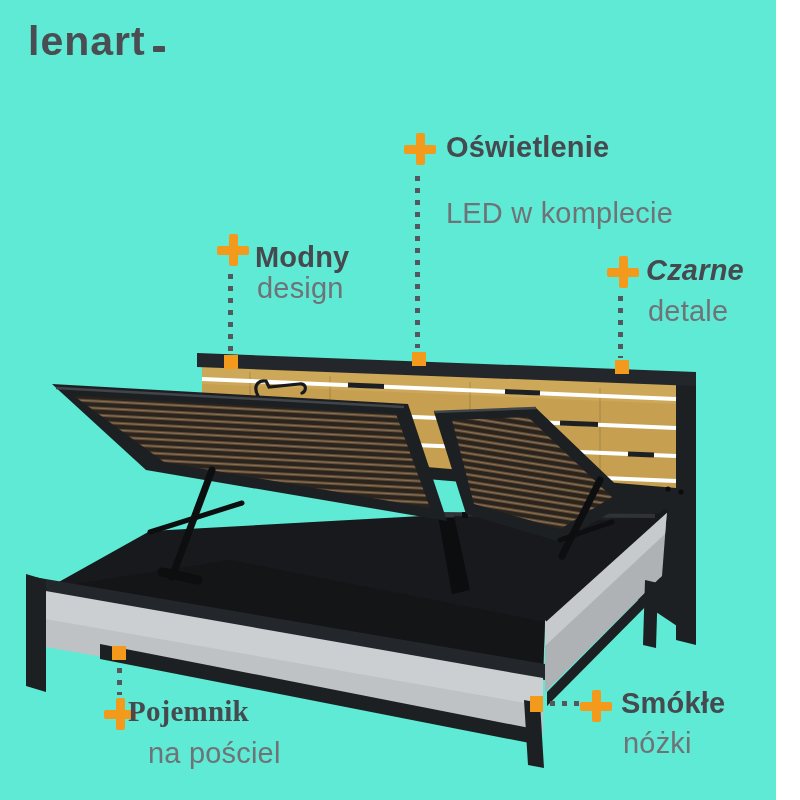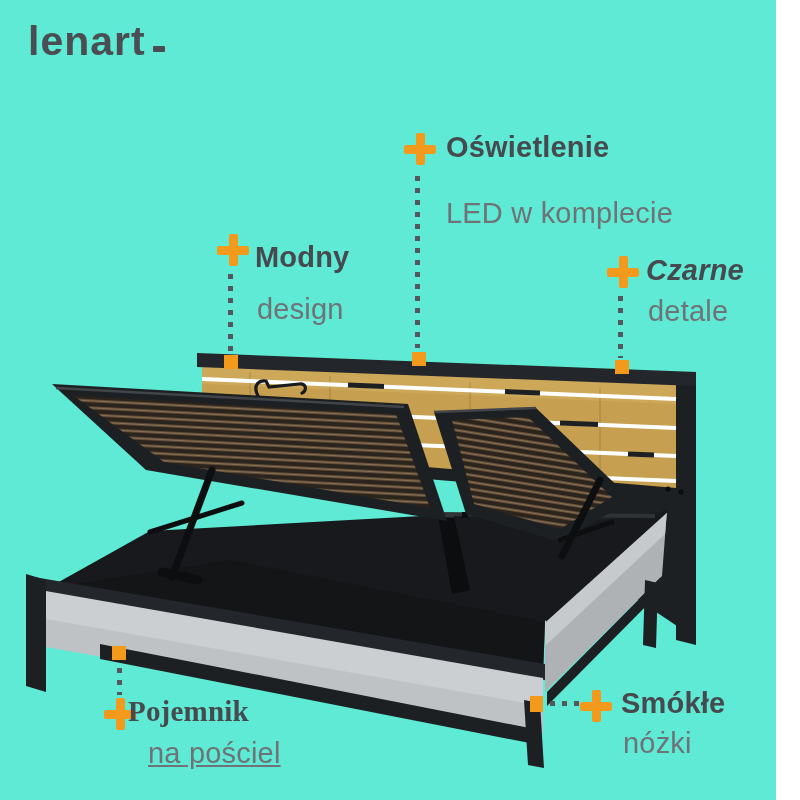--- a/index.html
+++ b/index.html
@@ -142,37 +142,37 @@
     <span class="anchor" style="left:412px;top:352px;"></span>
     <div class="c-title" style="left:446px;top:131px;text-align:center;">Oświetlenie</div>
     <div class="c-sub" style="left:446px;top:170px;margin-top:27px;">LED w komplecie</div>
   </div>
 
   <div>
     <span class="plus" style="left:217px;top:234px;"></span>
     <span class="vdots" style="left:228px;top:274px;height:78px;"></span>
     <span class="anchor" style="left:224px;top:355px;"></span>
     <div class="c-title" style="left:255px;top:232px;margin-top:9px;">Modny</div>
-    <div class="c-sub" style="left:257px;top:272px;margin-top:21px;">design</div>
+    <div class="c-sub" style="left:257px;top:272px;">design</div>
   </div>
 
   <div>
     <span class="plus" style="left:607px;top:256px;"></span>
     <span class="vdots" style="left:618px;top:296px;height:62px;"></span>
     <span class="anchor" style="left:615px;top:360px;"></span>
     <div class="c-title" style="left:646px;top:254px;font-style:italic;">Czarne</div>
     <div class="c-sub" style="left:648px;top:295px;">detale</div>
   </div>
 
   <div>
     <span class="anchor" style="left:112px;top:646px;"></span>
     <span class="vdots" style="left:117px;top:668px;height:27px;"></span>
     <span class="plus" style="left:104px;top:698px;"></span>
     <div class="c-title" style="left:128px;top:695px;font-family:Liberation Serif, serif;">Pojemnik</div>
-    <div class="c-sub" style="left:148px;top:737px;text-decoration:underline;">na pościel</div>
+    <div class="c-sub" style="left:148px;top:737px;">na pościel</div>
   </div>
 
   <div>
     <span class="anchor" style="left:530px;top:696px;width:13px;height:16px;"></span>
     <span class="hdots" style="left:550px;top:701px;width:29px;"></span>
     <span class="plus" style="left:580px;top:690px;"></span>
     <div class="c-title" style="left:621px;top:687px;">Smókłe</div>
     <div class="c-sub" style="left:623px;top:727px;">nóżki</div>
   </div>
 

